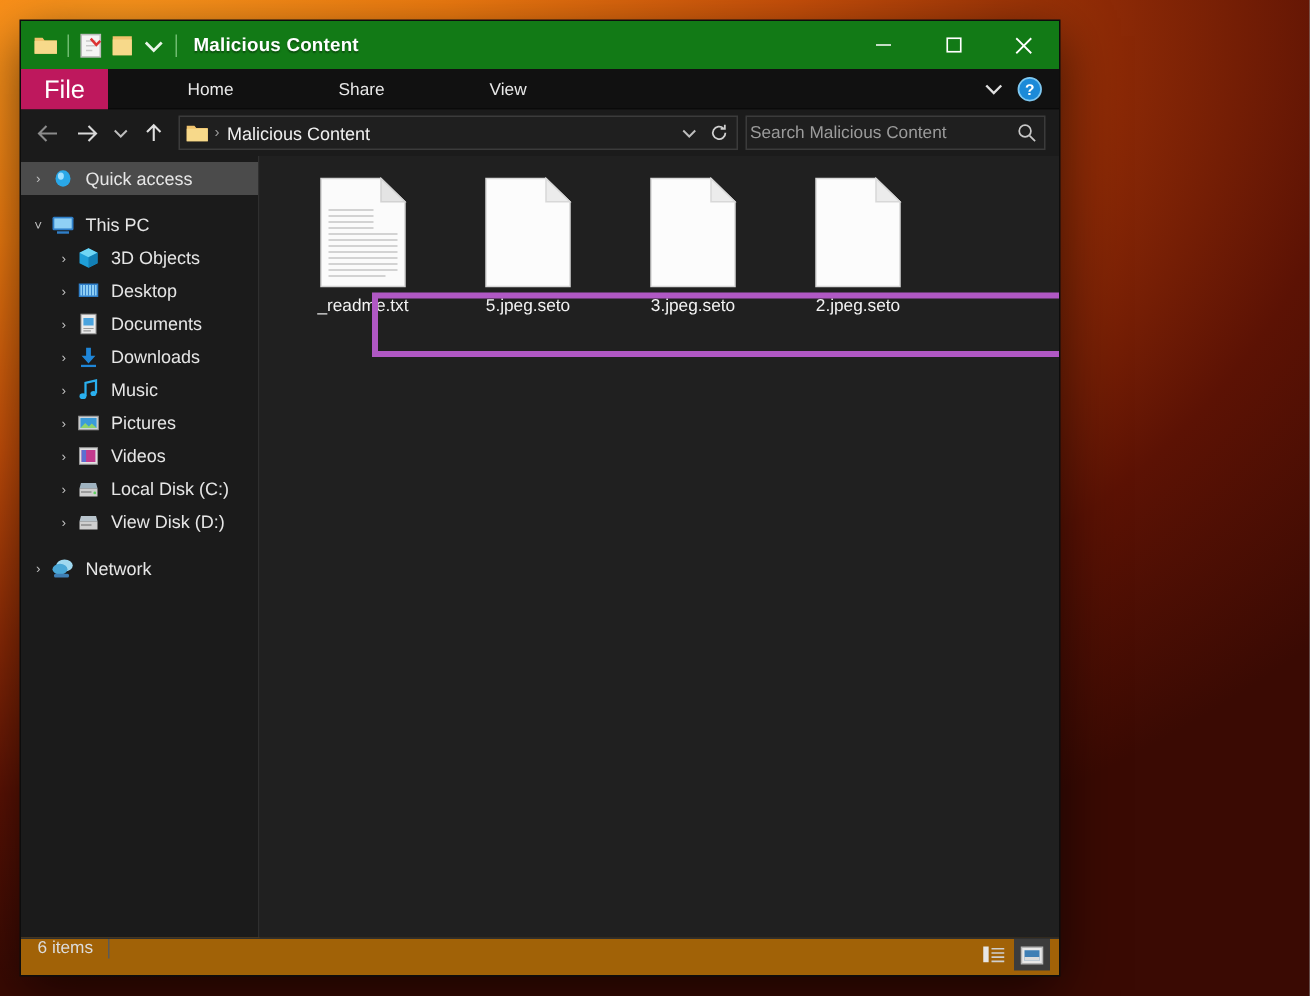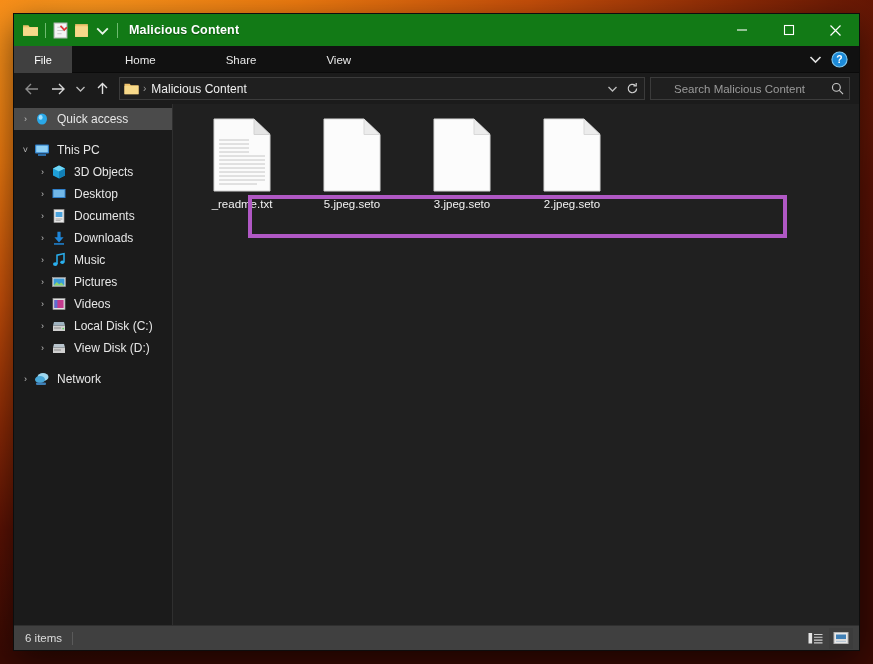--- a/index.html
+++ b/index.html
@@ -10,21 +10,21 @@
   }
   body {
     background:
       radial-gradient(ellipse 120% 95% at 8% 4%, #ff9a1e 0%, #f07c10 22%, #c9500a 44%, #8d2a06 64%, #5c1204 80%, #3a0a03 100%);
     position: relative;
   }
   
   .window {
     position: absolute;
     left: 14px; top: 14px;
-    width: 845px; height: 636px;
+    width: 692px; height: 636px;
     background: #1b1b1b;
     display: flex; flex-direction: column;
     box-shadow: 0 0 0 1px #0d0d0d, 0 10px 34px rgba(0,0,0,.62);
   }
   
   .titlebar {
     height: 32px; background: #127a16;
     display: flex; align-items: center;
     flex: 0 0 32px;
   }
@@ -43,22 +43,22 @@
     cursor: default;
   }
   
   .ribbon {
     height: 27px; flex: 0 0 27px;
     background: #111111;
     display: flex; align-items: stretch;
     border-bottom: 1px solid #0a0a0a;
   }
   .tab-file {
-    background: #404040; color: #ffffff;
-    font-size: 11px; display: flex; align-items: center;
+    background: #be185d; color: #ffffff;
+    font-size: 17px; display: flex; align-items: center;
     justify-content: center; width: 58px; height: 27px;
   }
   .tab {
     color: #e8e8e8; font-size: 11.5px;
     display: flex; align-items: center; padding: 0 17px;
     height: 27px;
     margin-left: 36px;
   }
   .ribbon-right { margin-left: auto; display: flex; align-items: center; gap: 9px; padding-right: 11px; }
   .help-ico { width: 17px; height: 17px; display: block; }
@@ -78,21 +78,21 @@
     display: flex; align-items: center; padding: 0 2px 0 4px;
     min-width: 0;
   }
   .crumb-folder { width: 15px; height: 14px; flex: 0 0 auto; }
   .crumb-sep { color: #9a9a9a; font-size: 10px; padding: 0 5px 0 4px; }
   .crumb-text { color: #f0f0f0; font-size: 12px; white-space: nowrap; overflow: hidden; }
   .crumb-right { margin-left: auto; display: flex; align-items: center; gap: 2px; padding-right: 1px; }
   .searchbox {
     width: 200px; height: 23px; flex: 0 0 200px; margin-left: 5px;
     background: #1f1f1f; border: 1px solid #3b3b3b;
-    display: flex; align-items: center; padding: 0 5px 0 23px;
+    display: flex; align-items: center; padding: 0 5px 0 2px;
   }
   .search-ph { color: #9b9b9b; font-size: 11.5px; flex: 1 1 auto; }
   
   .body { flex: 1 1 auto; display: flex; min-height: 0; background: #1b1b1b; }
   .sidebar {
     width: 159px; flex: 0 0 159px;
     background: #1b1b1b; border-right: 1px solid #2f2f2f;
     padding-top: 4px; overflow: hidden;
   }
   .tree-item {
@@ -133,22 +133,22 @@
   .highlight-box {
     position: absolute;
     left: 75px; top: 91px;
     width: 539px; height: 43px;
     border: 4px solid #b058c4;
     pointer-events: none;
   }
   
   .statusbar {
     height: 25px; flex: 0 0 25px;
-    background: #404040; border-top: 1px solid #2f2f2f;
-    display: flex; align-items: center; padding: 0 6px 0 11px;
+    background: #a16207; border-top: 1px solid #2f2f2f;
+    display: flex; padding: 0 6px 0 11px;
   }
   .status-text { color: #dcdcdc; font-size: 11.5px; }
   .status-sep { width: 1px; height: 13px; background: #5a5a5a; margin: 0 10px; }
   .view-btns { margin-left: auto; display: flex; gap: 2px; }
   .view-btn {
     width: 24px; height: 21px; display: flex;
     align-items: center; justify-content: center;
   }
   .view-btn.active { background: #3c3c3c; }
 </style>

